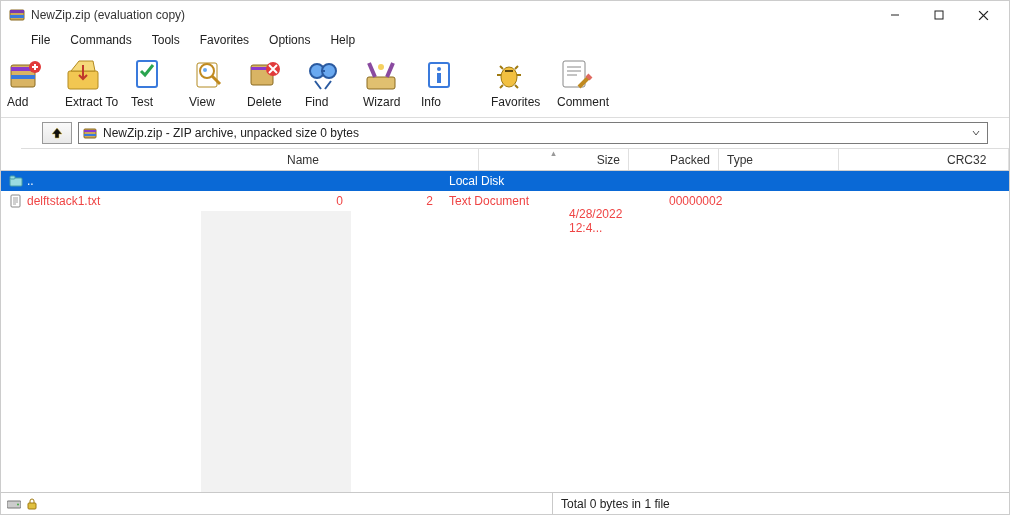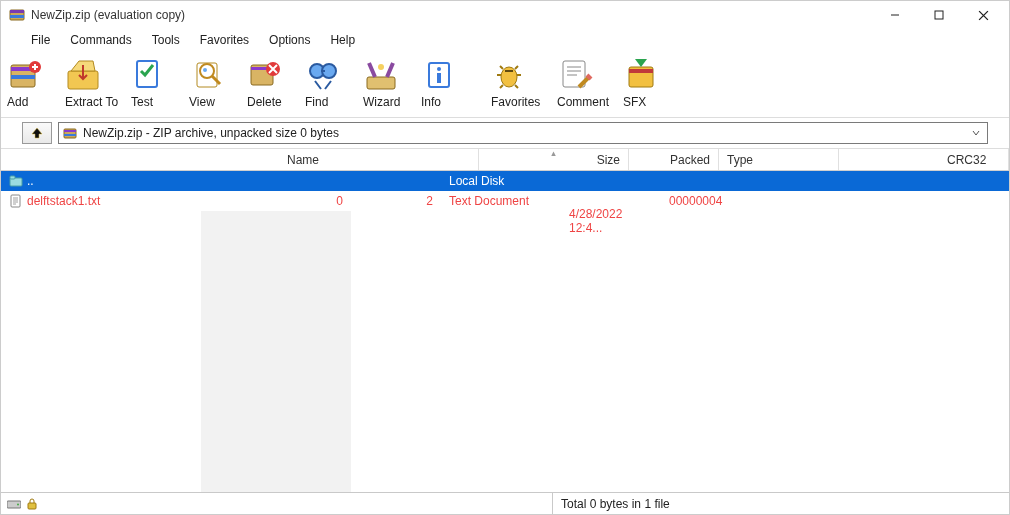--- a/index.html
+++ b/index.html
@@ -62,20 +62,21 @@
   .tbtn .ticon { width: 36px; height: 36px; }
   .tbtn .tlabel { font-size: 12px; color: #222; }
   .toolbar .sep { width: 10px; }
   
   .addressrow {
     display: flex;
     align-items: center;
     padding: 4px 21px;
     gap: 6px;
     border-bottom: 1px solid #ddd;
+    margin-left: 20px;
   }
   .upbtn {
     width: 30px; height: 22px;
     border: 1px solid #999;
     background: linear-gradient(#fafafa, #e9e9e9);
     display: flex; align-items: center; justify-content: center;
   }
   .addrbox {
     flex: 1;
     height: 22px;
@@ -282,28 +283,20 @@
   </div>
   <div class="tbtn wide">
     <svg class="ticon" viewBox="0 0 36 36">
       <rect x="6" y="4" width="22" height="26" rx="2" fill="#fff" stroke="#888"></rect>
       <path d="M10 10 h14 M10 14 h14 M10 18 h10" stroke="#888" stroke-width="1"></path>
       <path d="M22 30 l10 -10" stroke="#c08a20" stroke-width="4"></path>
       <path d="M30 18 l4 4" stroke="#e06a60" stroke-width="4"></path>
     </svg>
     <span class="tlabel">Comment</span>
   </div>
-  <div class="tbtn">
-    <svg class="ticon" viewBox="0 0 36 36">
-      <rect x="6" y="10" width="24" height="20" rx="2" fill="#f2c040" stroke="#a07a10"></rect>
-      <rect x="6" y="12" width="24" height="4" fill="#c03a3a"></rect>
-      <path d="M12 2 l6 8 6-8" fill="#2aa44f"></path>
-    </svg>
-    <span class="tlabel">SFX</span>
-  </div>
 </div>
 
 <div class="addressrow">
   <div class="upbtn">
     <svg width="14" height="14" viewBox="0 0 14 14">
       <path d="M7 2 L12 8 H9 V12 H5 V8 H2 Z" fill="#111" stroke="#e0c040" stroke-width="0.5"></path>
     </svg>
   </div>
   <div class="addrbox">
     <svg class="aicon" viewBox="0 0 14 14">
@@ -384,21 +377,21 @@
     <div class="cell col-packed right">
         <span>2</span>
       </div>
     <div class="cell col-type">
         <span>Text Document</span>
       </div>
     <div class="cell col-mod">
         <span>4/28/2022 12:4...</span>
       </div>
     <div class="cell col-crc">
-        <span>00000004</span>
+        <span>00000002</span>
       </div>
   </div>
 </div>
 
 <div class="statusbar">
   <div class="left">
     <svg width="14" height="12" viewBox="0 0 14 12">
       <rect x="0" y="3" width="14" height="7" rx="1" fill="#ccc" stroke="#777"></rect>
       <circle cx="11" cy="6.5" r="1" fill="#4a4"></circle>
     </svg>

